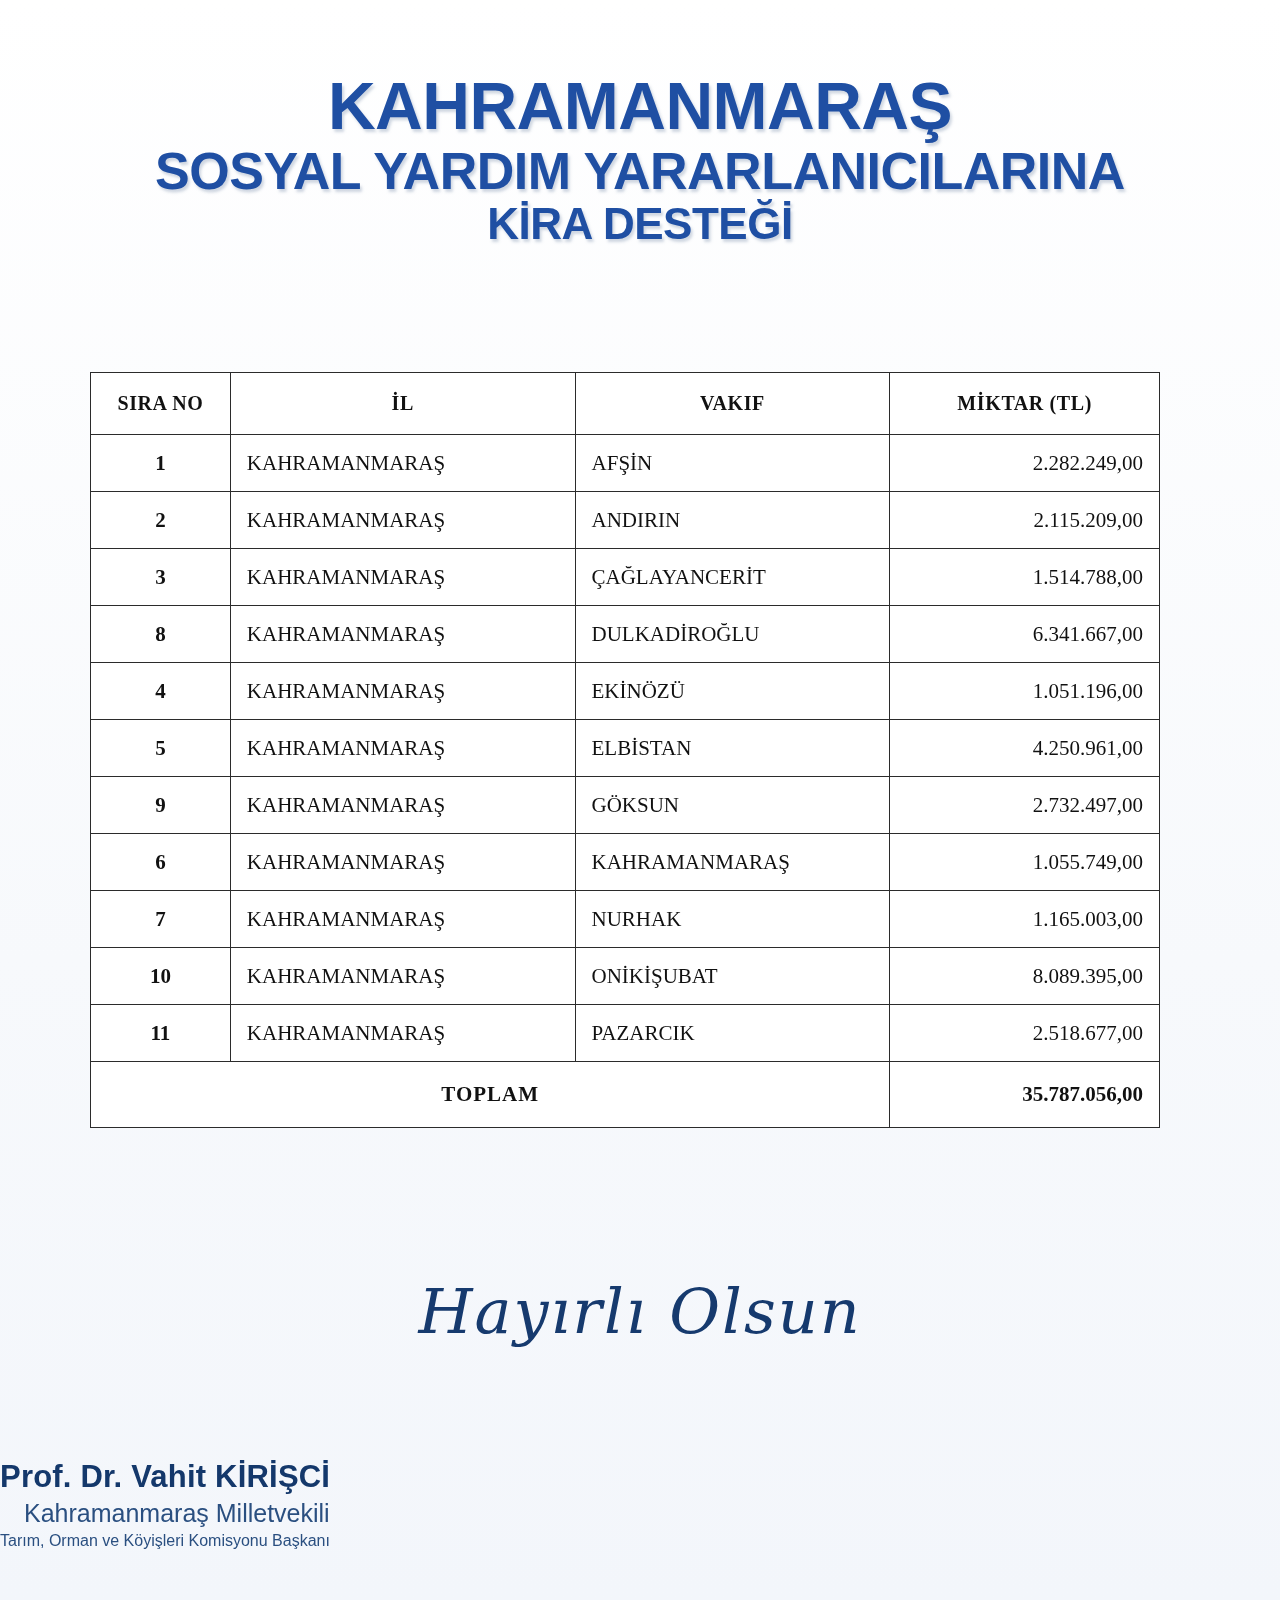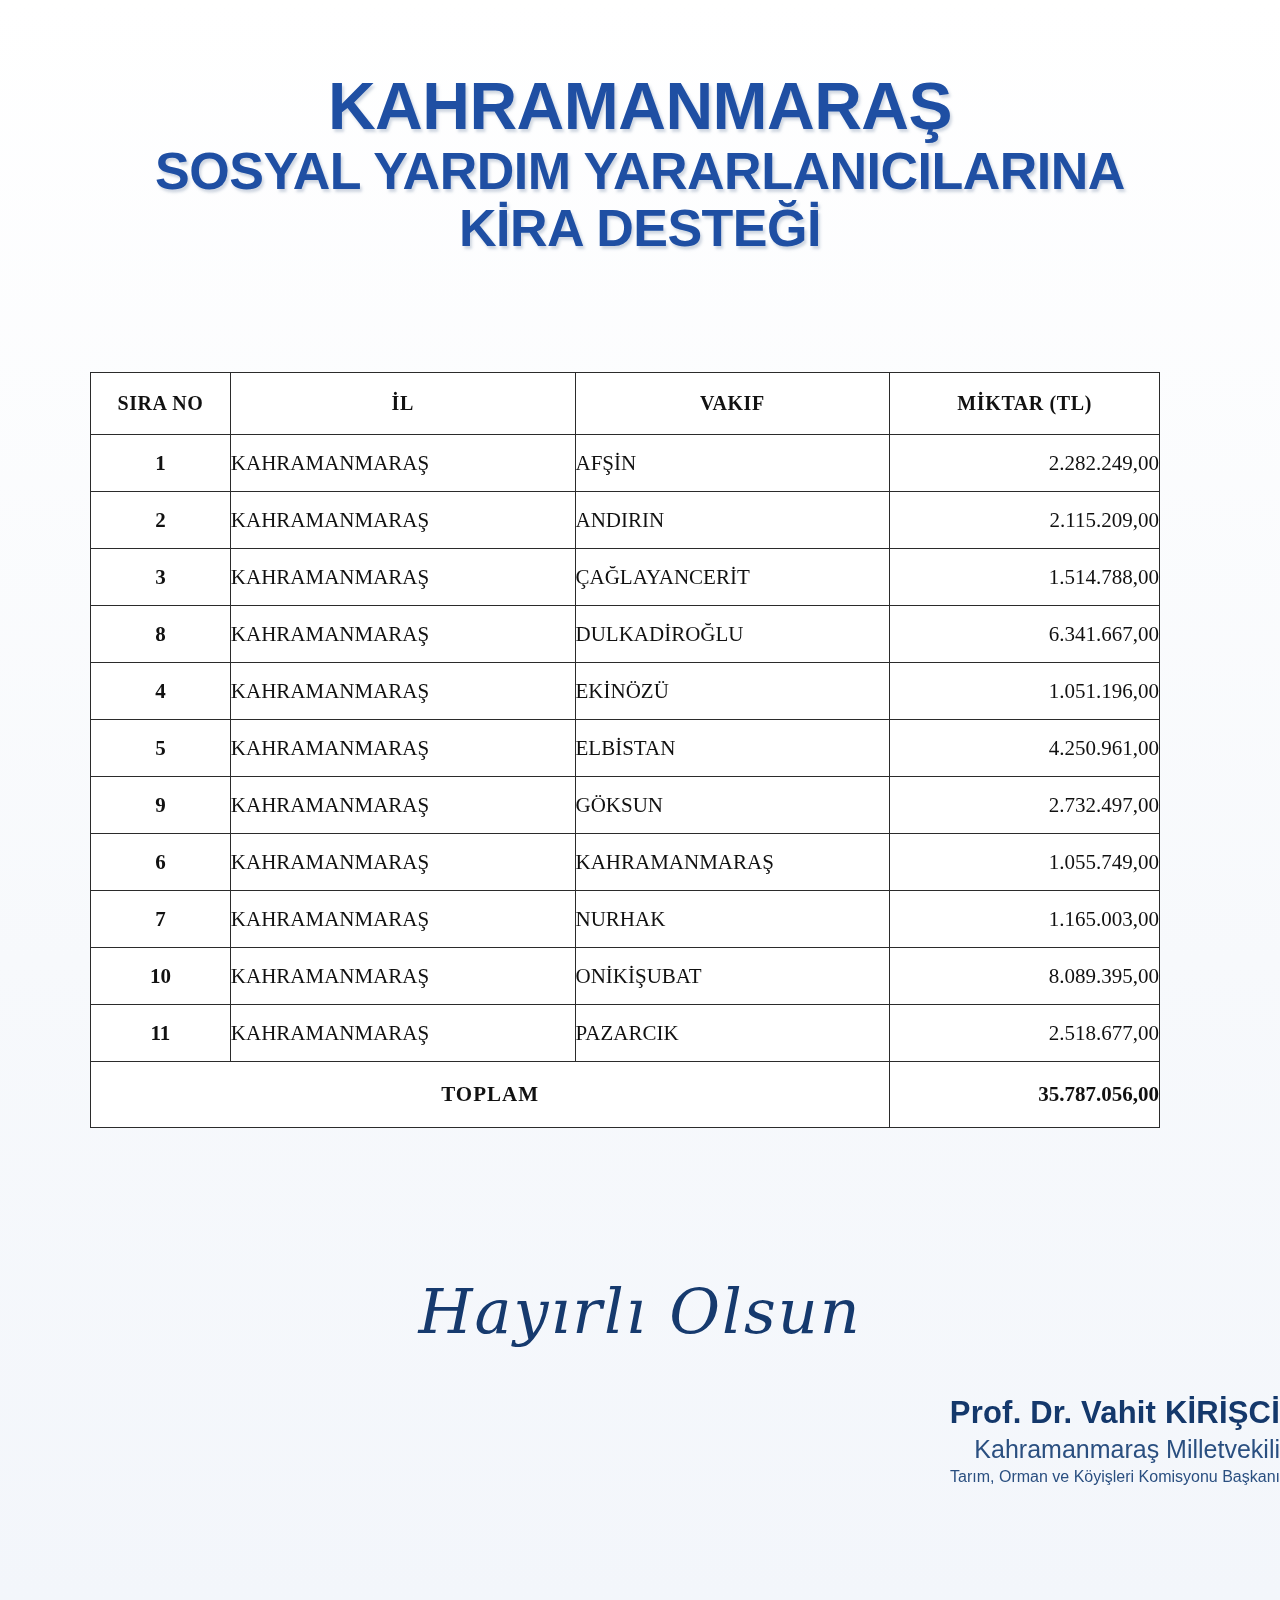--- a/index.html
+++ b/index.html
@@ -29,41 +29,41 @@
   }
   .title-line {
     font-family: "Liberation Sans", sans-serif;
     font-weight: bold;
     letter-spacing: -0.5px;
     text-shadow: 2px 3px 3px rgba(120,140,170,0.35);
     line-height: 1.06;
   }
   .title-line.l1 { font-size: 66px; }
   .title-line.l2 { font-size: 52px; margin-top: 2px; }
-  .title-line.l3 { font-size: 52px; margin-top: 2px; }
+  .title-line.l3 { font-size: 44px; margin-top: 2px; }
 
   
   .table-wrap {
     position: absolute;
     left: 90px;
     top: 372px;
     width: 1070px;
   }
   table.data {
     width: 100%;
     border-collapse: collapse;
     font-family: "Liberation Serif", serif;
     background: #ffffff;
   }
   table.data th, table.data td {
     border: 1.5px solid #2b2b2b;
     height: 57px;
     font-size: 21px;
     color: #111;
-    padding: 0 0;
+    padding: 0 16px;
     box-sizing: border-box;
   }
   table.data thead th {
     font-weight: bold;
     font-size: 20px;
     letter-spacing: 0.6px;
     text-align: center;
     height: 62px;
   }
   .col-no    { width: 140px; text-align: center; font-weight: bold; font-size: 20px; }
@@ -96,22 +96,22 @@
     font-family: "DejaVu Serif", serif;
     font-style: italic;
     font-size: 62px;
     color: #163a6e;
     letter-spacing: 2px;
   }
   .footer {
     position: absolute;
     left: 0;
     right: 0;
-    top: 1395px;
-    text-align: right;
+    top: 1459px;
+    text-align: left;
     color: #1b3f72;
   }
   .footer .name {
     font-size: 31px;
     font-weight: bold;
     color: #14386b;
     letter-spacing: 0.2px;
   }
   .footer .role {
     font-size: 25px;

